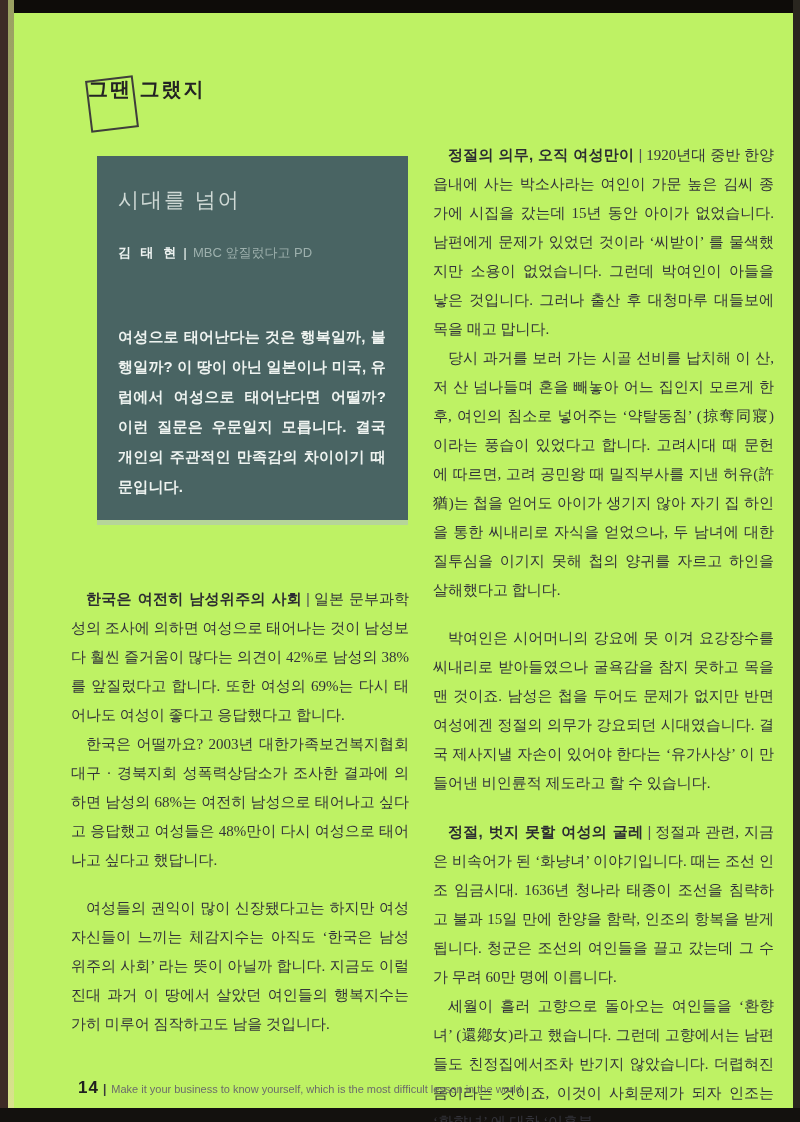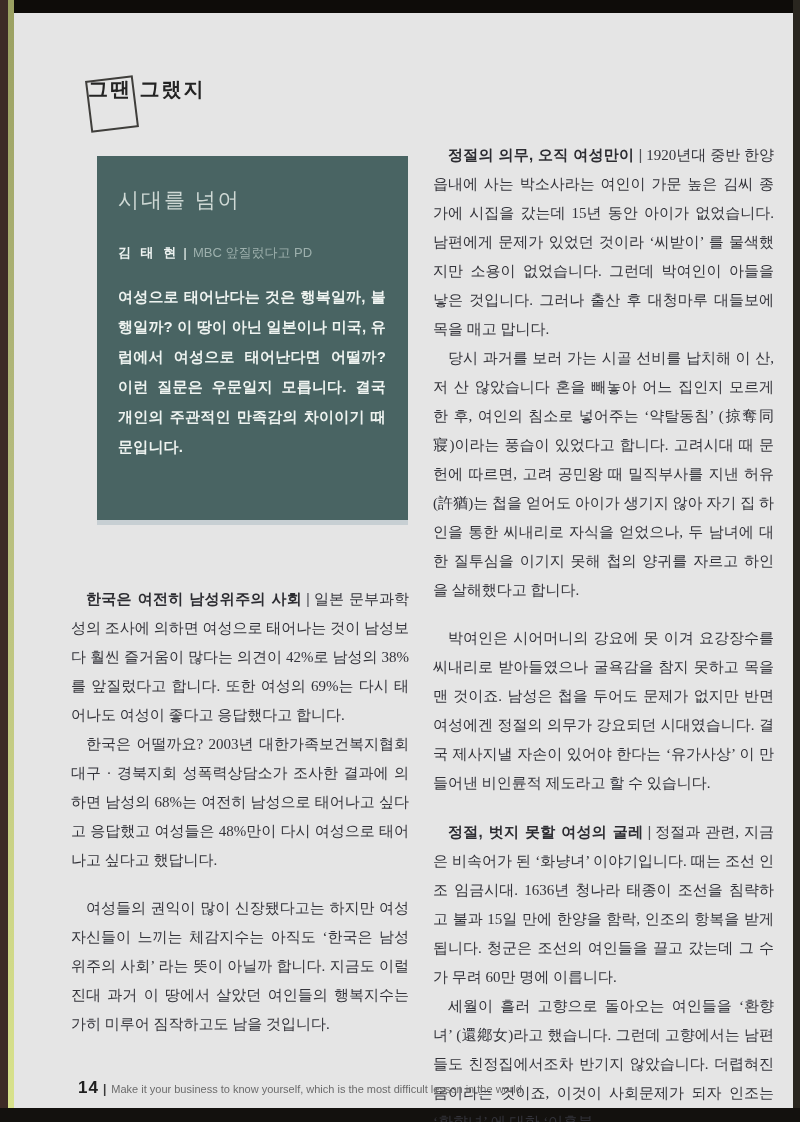--- a/index.html
+++ b/index.html
@@ -1,20 +1,20 @@
 <!DOCTYPE html>
 <html><head>
 <meta charset="utf-8">
 <style>
   * { margin:0; padding:0; box-sizing:border-box; }
   html,body { width:800px; height:1122px; }
   body { font-family:"Liberation Serif","DejaVu Serif",serif; }
   .page {
     position:relative; width:800px; height:1122px;
-    background:#e5e5e5; overflow:hidden;
+    background:#bef264; overflow:hidden;
   }
   
   .edge-top    { position:absolute; left:0; top:0; width:800px; height:13px; background:#0e0c09; }
   .edge-bottom { position:absolute; left:0; top:1108px; width:800px; height:14px; background:#13110e; }
   .edge-right  { position:absolute; left:793px; top:0; width:7px; height:1122px; background:#29261f; }
   .edge-left   { position:absolute; left:0; top:0; width:8px; height:1122px; background:#3d2b26; }
   .edge-left-line { position:absolute; left:8px; top:0; width:6px; height:1122px;
     background:linear-gradient(180deg,#9aa061 0%, #b4ba7c 40%, #d9e38c 100%); }
 
   
@@ -28,21 +28,21 @@
   
   .hero { position:absolute; left:97px; top:156px; width:311px; height:364px;
     background:#496463; padding:30px 22px 0 21px;
     box-shadow:0 5px 0 rgba(175,190,196,.55);
     font-family:"Liberation Sans","DejaVu Sans",sans-serif; }
   .hero-eyebrow { font-size:21px; color:#cfd9d5; letter-spacing:2px; }
   .hero-title { margin-top:4px; font-size:35px; font-weight:bold; color:#f3f8f5; letter-spacing:1px; white-space:nowrap; }
   .hero-byline { margin-top:30px; font-size:13px; color:#9db0ad; }
   .hero-byline .name { font-size:13px; font-weight:bold; color:#eef3f1; letter-spacing:3px; }
   .hero-byline .bar { margin:0 6px 0 4px; color:#c2cfcc; font-weight:bold; }
-  .hero-intro { margin-top:20px; font-size:15px; font-weight:bold; color:#eef3f0;
+  .hero-intro { margin-top:60px; font-size:15px; font-weight:bold; color:#eef3f0;
     line-height:30px; text-align:justify; letter-spacing:.2px; }
 
   
   .col { position:absolute; font-size:15px; line-height:29px; color:#33333a; text-align:justify; }
   .col-left  { left:71px;  top:584px; width:338px; }
   .col-right { left:433px; top:140px; width:341px; }
   .col p { text-indent:15px; }
   .col p.gap { margin-top:19px; }
   .lead { font-family:"Liberation Sans","DejaVu Sans",sans-serif;
     font-weight:bold; color:#2c2c31; letter-spacing:.3px; }
@@ -80,21 +80,21 @@
   </div>
 
   <div class="col col-left">
     <p><span class="lead">한국은 여전히 남성위주의 사회</span><span class="lead-bar">|</span><span>일본 문부과학성의 조사에 의하면 여성으로 태어나는 것이 남성보다 훨씬 즐거움이 많다는 의견이 42%로 남성의 38%를 앞질렀다고 합니다. 또한 여성의 69%는 다시 태어나도 여성이 좋다고 응답했다고 합니다.</span></p>
     <p><span>한국은 어떨까요? 2003년 대한가족보건복지협회 대구 · 경북지회 성폭력상담소가 조사한 결과에 의하면 남성의 68%는 여전히 남성으로 태어나고 싶다고 응답했고 여성들은 48%만이 다시 여성으로 태어나고 싶다고 했답니다.</span></p>
     <p class="gap"><span>여성들의 권익이 많이 신장됐다고는 하지만 여성 자신들이 느끼는 체감지수는 아직도 ‘한국은 남성위주의 사회’ 라는 뜻이 아닐까 합니다. 지금도 이럴진대 과거 이 땅에서 살았던 여인들의 행복지수는 가히 미루어 짐작하고도 남을 것입니다.</span></p>
   </div>
 
   <div class="col col-right">
     <p><span class="lead">정절의 의무, 오직 여성만이</span><span class="lead-bar">|</span><span>1920년대 중반 한양 읍내에 사는 박소사라는 여인이 가문 높은 김씨 종가에 시집을 갔는데 15년 동안 아이가 없었습니다. 남편에게 문제가 있었던 것이라 ‘씨받이’ 를 물색했지만 소용이 없었습니다. 그런데 박여인이 아들을 낳은 것입니다. 그러나 출산 후 대청마루 대들보에 목을 매고 맙니다.</span></p>
-    <p><span>당시 과거를 보러 가는 시골 선비를 납치해 이 산, 저 산 않았습니다 혼을 빼놓아 어느 집인지 모르게 한 후, 여인의 침소로 넣어주는 ‘약탈동침’ (掠奪同寢)이라는 풍습이 있었다고 합니다. 고려시대 때 문헌에 따르면, 고려 공민왕 때 밀직부사를 지낸 허유(許猶)는 첩을 얻어도 아이가 생기지 않아 자기 집 하인을 통한 씨내리로 자식을 얻었으나, 두 남녀에 대한 질투심을 이기지 못해 첩의 양귀를 자르고 하인을 살해했다고 합니다.</span></p>
+    <p><span>당시 과거를 보러 가는 시골 선비를 납치해 이 산, 저 산 넘나들며 혼을 빼놓아 어느 집인지 모르게 한 후, 여인의 침소로 넣어주는 ‘약탈동침’ (掠奪同寢)이라는 풍습이 있었다고 합니다. 고려시대 때 문헌에 따르면, 고려 공민왕 때 밀직부사를 지낸 허유(許猶)는 첩을 얻어도 아이가 생기지 않아 자기 집 하인을 통한 씨내리로 자식을 얻었으나, 두 남녀에 대한 질투심을 이기지 못해 첩의 양귀를 자르고 하인을 살해했다고 합니다.</span></p>
     <p class="gap"><span>박여인은 시어머니의 강요에 못 이겨 요강장수를 씨내리로 받아들였으나 굴욕감을 참지 못하고 목을 맨 것이죠. 남성은 첩을 두어도 문제가 없지만 반면 여성에겐 정절의 의무가 강요되던 시대였습니다. 결국 제사지낼 자손이 있어야 한다는 ‘유가사상’ 이 만들어낸 비인륜적 제도라고 할 수 있습니다.</span></p>
     <p class="gap"><span class="lead">정절, 벗지 못할 여성의 굴레</span><span class="lead-bar">|</span><span>정절과 관련, 지금은 비속어가 된 ‘화냥녀’ 이야기입니다. 때는 조선 인조 임금시대. 1636년 청나라 태종이 조선을 침략하고 불과 15일 만에 한양을 함락, 인조의 항복을 받게 됩니다. 청군은 조선의 여인들을 끌고 갔는데 그 수가 무려 60만 명에 이릅니다.</span></p>
     <p><span>세월이 흘러 고향으로 돌아오는 여인들을 ‘환향녀’ (還鄕女)라고 했습니다. 그런데 고향에서는 남편들도 친정집에서조차 반기지 않았습니다. 더렵혀진 몸이라는 것이죠, 이것이 사회문제가 되자 인조는 ‘환향녀’ 에 대한 ‘이혼불</span></p>
   </div>
 
   <div class="footer">
     <span class="pagenum">14</span><span class="fbar">|</span><span>Make it your business to know yourself, which is the most difficult lesson in the world</span>
   </div>
 </div>
 

